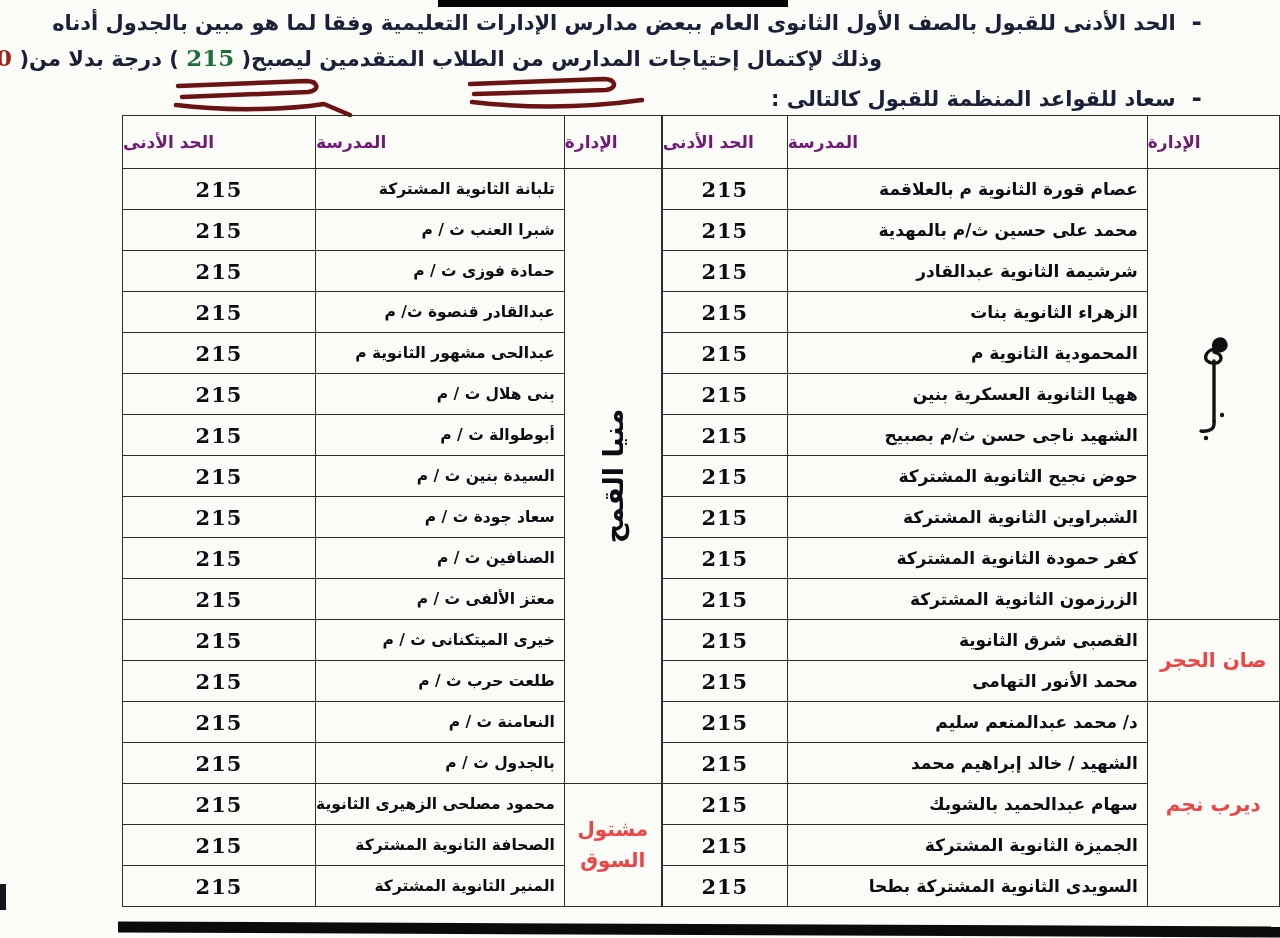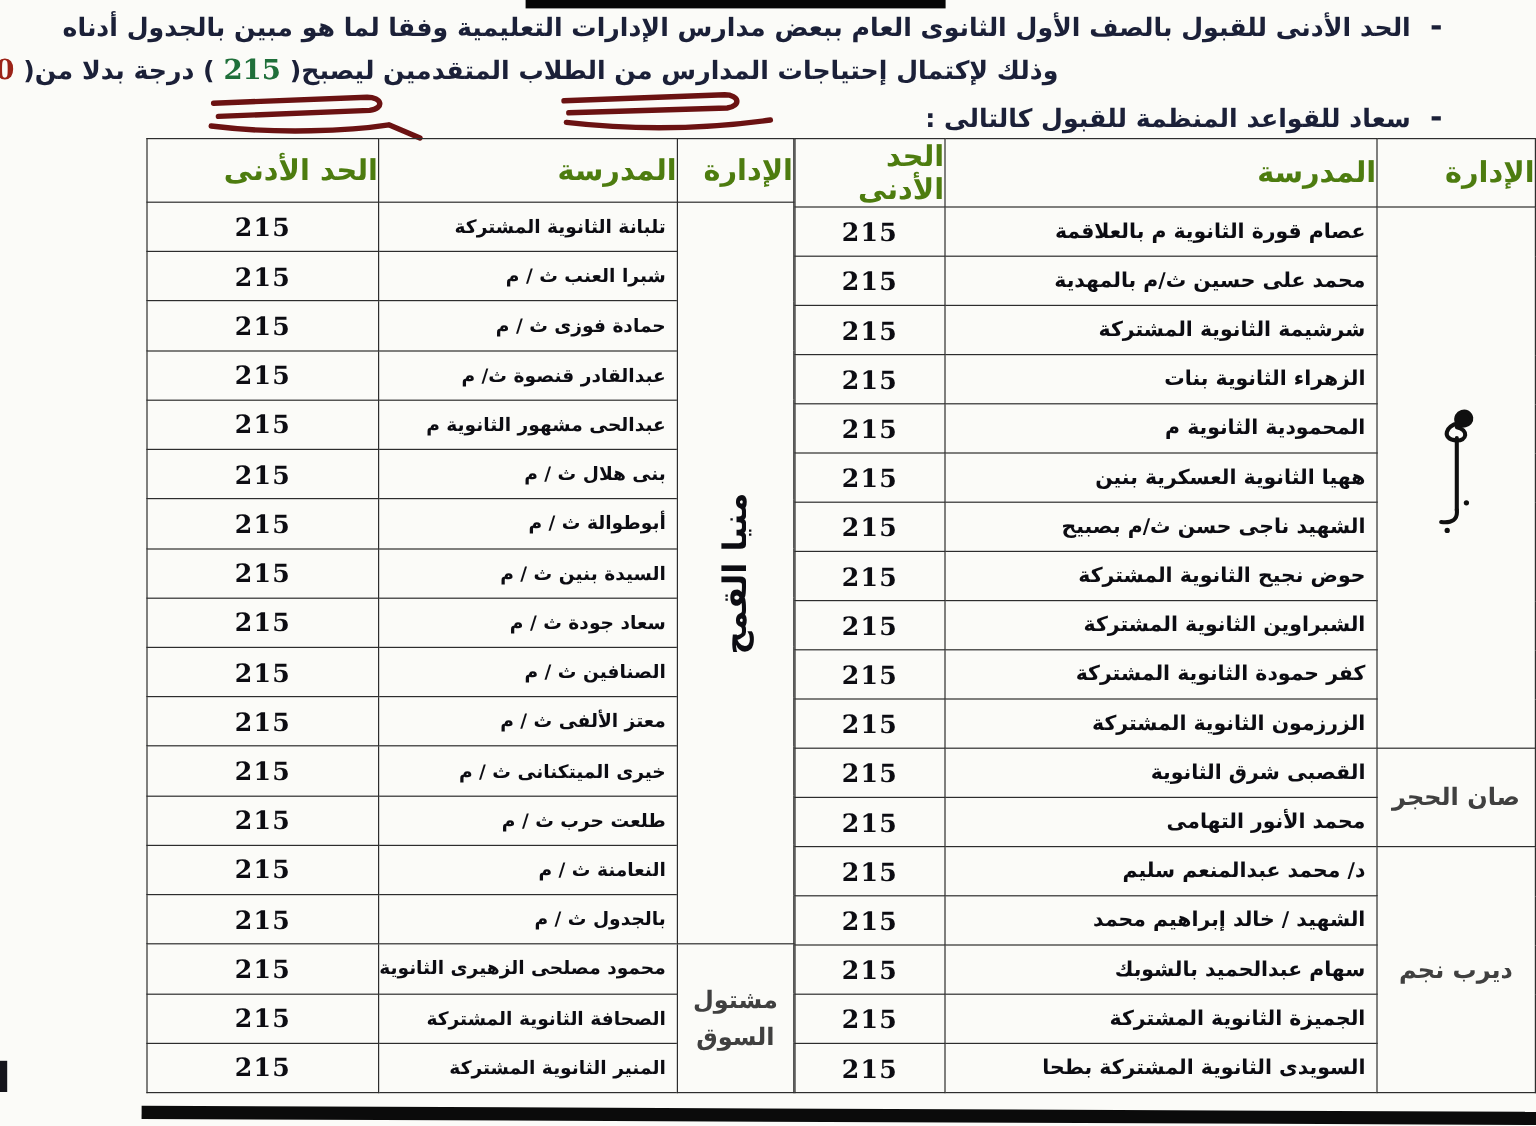--- a/index.html
+++ b/index.html
@@ -27,35 +27,35 @@
   .num-green{color:#1f6f3a;}
   .num-red{color:#9b2318;}
 
   .scribbles{position:absolute;left:140px;top:74px;}
 
   
   #tables{position:absolute;left:122px;top:115px;display:flex;direction:ltr;}
   table{border-collapse:collapse;table-layout:fixed;}
   th,td{border:1.8px solid #2d2d2d;padding:0;}
   tr.header-row{height:53px;}
-  th{font-size:24px;font-weight:bold;color:#4d7c0f;text-align:right;vertical-align:middle;}
+  th{font-size:17px;font-weight:bold;color:#701a75;text-align:left;vertical-align:middle;}
   tr.data-row{height:41px;}
   td.min{
     text-align:center;vertical-align:middle;
     font-family:"DejaVu Serif", serif;font-weight:bold;font-size:21px;letter-spacing:1px;color:#0c0c12;
   }
   td.school{
     direction:rtl;text-align:right;vertical-align:middle;
     padding-right:9px;font-weight:bold;color:#0c0c12;
     overflow:hidden;white-space:nowrap;
   }
   #tables table:first-child td.school{font-size:15.5px;text-align:right;}
   #tables table:last-child  td.school{font-size:17px;}
   td.admin{position:relative;text-align:center;vertical-align:middle;direction:rtl;}
-  .admin-label{font-weight:bold;font-size:20px;line-height:1.55;color:#404040;}
+  .admin-label{font-weight:bold;font-size:20px;line-height:1.55;color:#ef4444;}
   .vertical-text{
     position:absolute;left:50%;top:50%;
     transform:translate(-50%,-50%) rotate(-90deg);
     font-size:27px;font-weight:bold;white-space:nowrap;letter-spacing:1px;color:#0c0c12;
   }
 </style>
 </head>
 <body>
 
 <div class="topbar"></div>
@@ -205,21 +205,21 @@
               <circle cx="25" cy="82" r="2.2" fill="#101010"></circle>
               <circle cx="9" cy="105" r="2.2" fill="#101010"></circle>
             </svg></td>
         </tr>
         <tr class="data-row">
           <td class="min">215</td>
           <td class="school">محمد على حسين ث/م بالمهدية</td>
         </tr>
         <tr class="data-row">
           <td class="min">215</td>
-          <td class="school">شرشيمة الثانوية المشتركة</td>
+          <td class="school">شرشيمة الثانوية عبدالقادر</td>
         </tr>
         <tr class="data-row">
           <td class="min">215</td>
           <td class="school">الزهراء الثانوية بنات</td>
         </tr>
         <tr class="data-row">
           <td class="min">215</td>
           <td class="school">المحمودية الثانوية م</td>
         </tr>
         <tr class="data-row">

